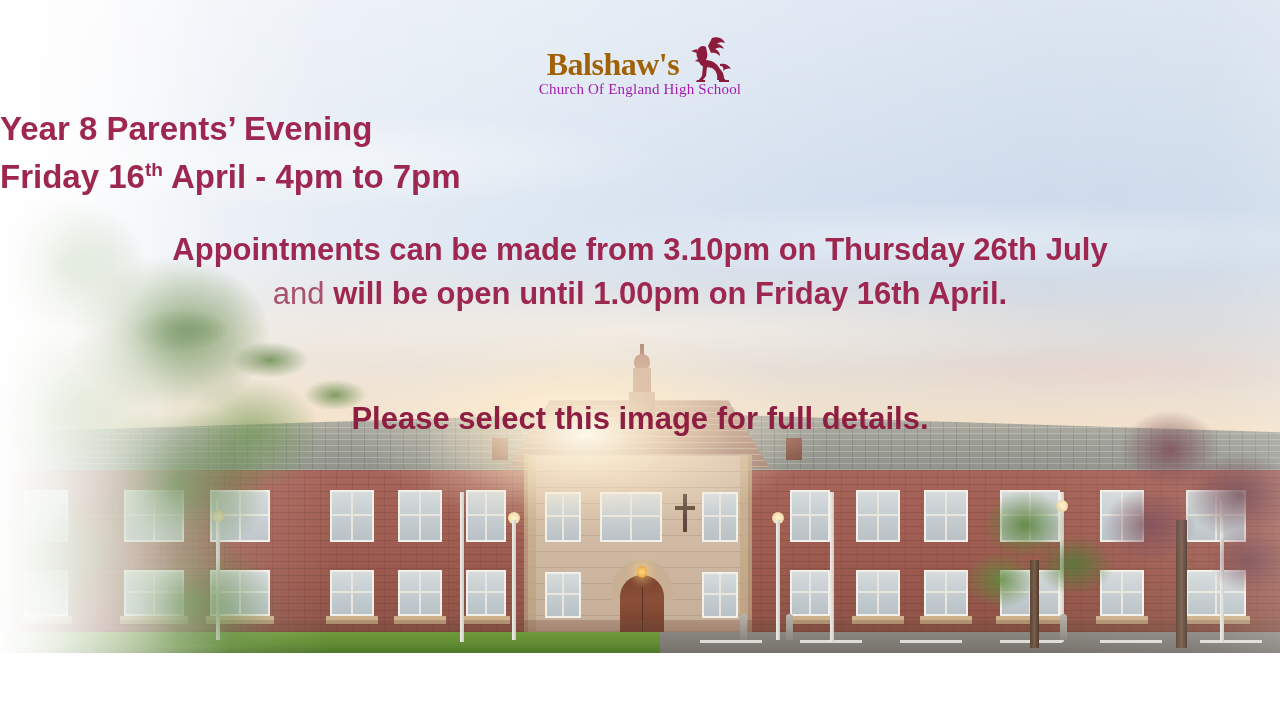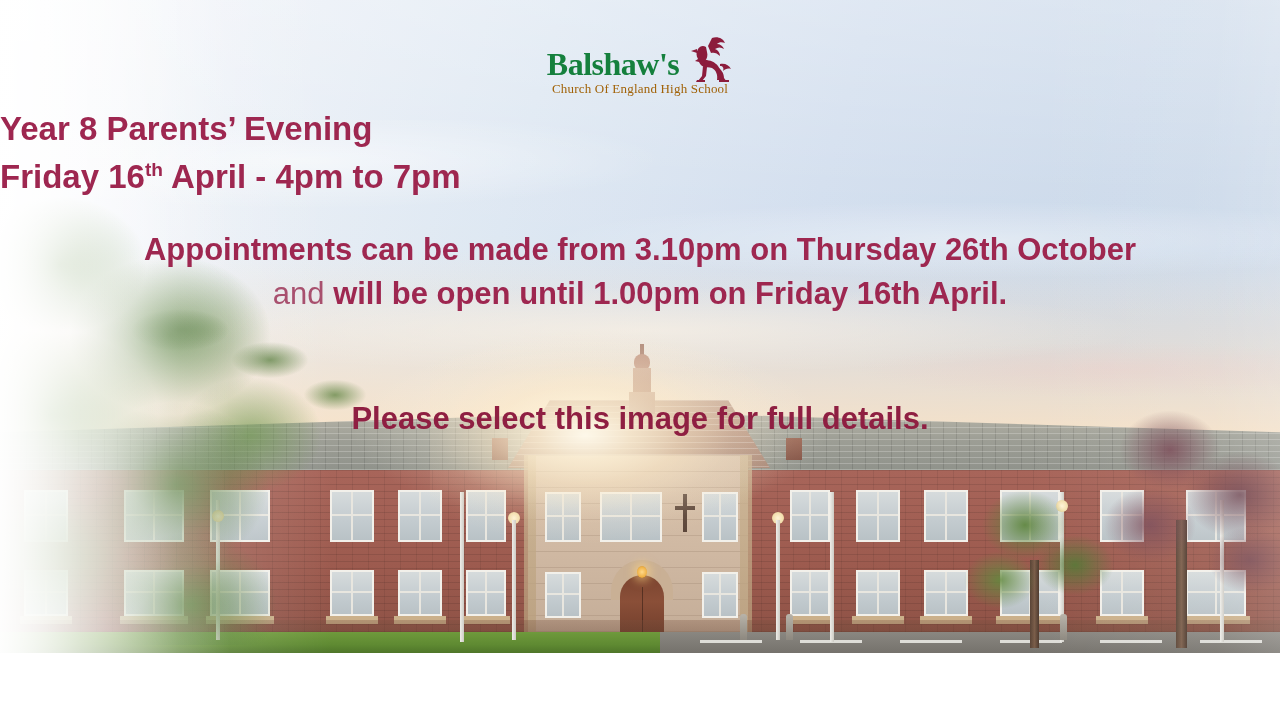--- a/index.html
+++ b/index.html
@@ -366,33 +366,33 @@
   .logo-row {
     display: flex;
     align-items: flex-end;
     justify-content: center;
     gap: 2px;
   }
   .logo-word {
     font-family: "Liberation Serif", serif;
     font-weight: bold;
     font-size: 32px;
-    color: #15803d;
+    color: #a16207;
     letter-spacing: -0.5px;
     line-height: 1;
   }
   .logo-mark {
     width: 52px;
     height: 52px;
     margin-bottom: -6px;
   }
   .logo-sub {
     font-family: "Liberation Serif", serif;
-    font-size: 13px;
-    color: #a16207;
+    font-size: 15px;
+    color: #a21caf;
     letter-spacing: 0.2px;
     margin-top: 1px;
     white-space: nowrap;
   }
 
   .headline {
     position: absolute;
     left: 0;
     width: 1280px;
     text-align: left;
@@ -598,20 +598,20 @@
           </span>
         </div>
         <div class="logo-sub">Church Of England High School</div>
       </div>
     </div>
 
     <div class="headline headline-1">Year 8 Parents’ Evening</div>
 
     <div class="headline headline-2"><span>Friday 16</span><sup>th</sup><span> April - 4pm to 7pm</span></div>
 
-    <div class="body-line body-1">Appointments can be made from 3.10pm on Thursday 26th October</div>
+    <div class="body-line body-1">Appointments can be made from 3.10pm on Thursday 26th July</div>
 
     <div class="body-line body-2"><span class="soft">and </span><span>will be open until 1.00pm on Friday 16th April.</span></div>
 
     <div class="cta-line">Please select this image for full details.</div>
   </div>
 
 </div>
 
 </body></html>

